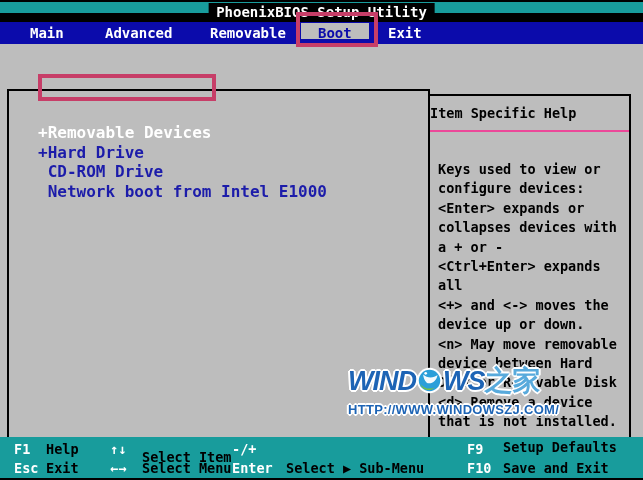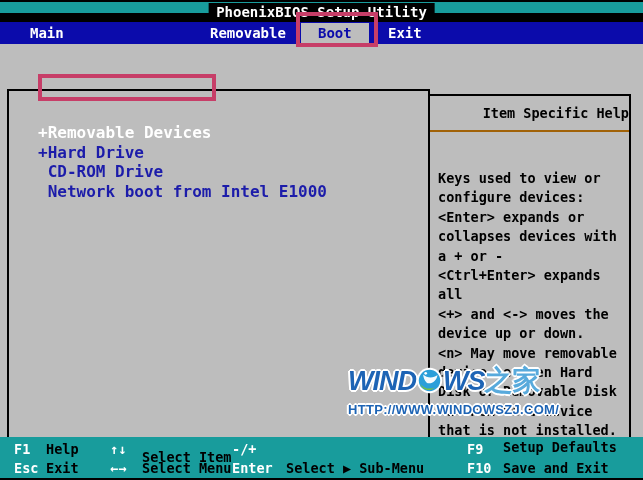--- a/index.html
+++ b/index.html
@@ -14,36 +14,36 @@
   .titlebar{position:absolute;left:0;top:0;width:643px;height:22px;background:#000;}
   .teal-strip{position:absolute;left:0;top:2px;width:643px;height:11px;background:var(--teal);}
   .title-text{position:absolute;left:50%;top:3px;transform:translateX(-50%);
     background:#000;color:#fff;font-size:14px;font-weight:bold;white-space:pre;
     padding:1px 8px 2px 8px;z-index:2;}
 
   
   .menubar{position:absolute;left:0;top:22px;width:643px;height:22px;background:var(--menu-blue);}
   .menu-item{position:absolute;top:0;height:22px;line-height:22px;color:#fff;
     font-size:14px;font-weight:bold;white-space:pre;}
-  .menu-item.selected{top:1px;height:24px;line-height:20px;background:var(--gray);
+  .menu-item.selected{top:1px;height:16px;line-height:20px;background:var(--gray);
     color:var(--menu-blue);padding:0 17px;}
 
   
   .content{position:absolute;left:0;top:44px;width:643px;height:393px;background:var(--gray);}
   .main-box{position:absolute;left:7px;top:45px;width:423px;height:386px;
     border:2px solid #000;box-sizing:border-box;}
   .boot-list{position:absolute;left:38px;top:79px;}
   .boot-item{line-height:19.7px;font-size:16px;font-weight:bold;color:var(--item-blue);white-space:pre;}
   .boot-item.selected{color:#fff;}
 
   .help-box{position:absolute;left:428px;top:50px;width:203px;height:381px;
     border:2px solid #000;box-sizing:border-box;background:var(--gray);}
-  .help-header{height:34px;line-height:34px;border-bottom:2px solid #a16207;
-    text-align:right;font-size:13.5px;font-weight:bold;color:#000;white-space:pre;}
-  .help-body{padding:37px 2px 0 8px;}
+  .help-header{height:34px;line-height:34px;border-bottom:2px solid #ec4899;
+    text-align:left;font-size:13.5px;font-weight:bold;color:#000;white-space:pre;}
+  .help-body{padding:28px 2px 0 8px;}
   .help-line{line-height:19.4px;font-size:13.5px;font-weight:bold;color:#000;white-space:pre;}
 
   
   .annotation-box{position:absolute;border:4px solid var(--annot);box-sizing:border-box;z-index:10;}
   .box-boot{left:296px;top:12px;width:82px;height:35px;}
   .box-removable{left:38px;top:74px;width:178px;height:27px;}
 
   
   .watermark{position:absolute;left:348px;top:362px;z-index:20;}
   .wm-logo{white-space:nowrap;font-family:"Liberation Sans",sans-serif;font-weight:bold;
@@ -70,20 +70,21 @@
 
 <div class="screen">
 
   <div class="titlebar">
     <div class="teal-strip"></div>
     <div class="title-text">PhoenixBIOS Setup Utility</div>
   </div>
 
   <div class="menubar" id="menubar">
       <span class="menu-item" style="left: 30px;">Main</span>
+      <span class="menu-item" style="left: 105px;">Advanced</span>
       <span class="menu-item" style="left: 210px;">Removable</span>
       <span class="menu-item selected" style="left: 301px;">Boot</span>
       <span class="menu-item" style="left: 388px;">Exit</span>
     </div>
 
   <div class="content">
     <div class="main-box"></div>
     <div class="boot-list" id="bootlist">
         <div class="boot-item selected">+Removable Devices</div>
         <div class="boot-item">+Hard Drive</div>

